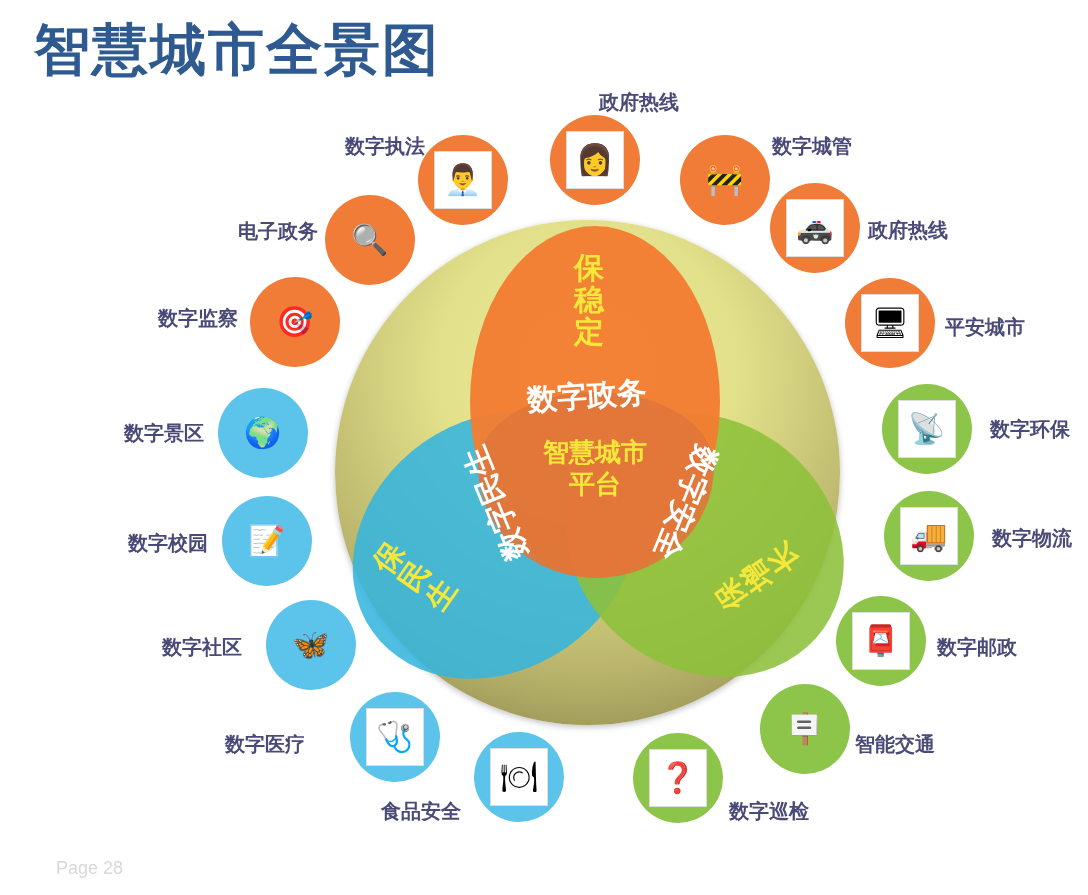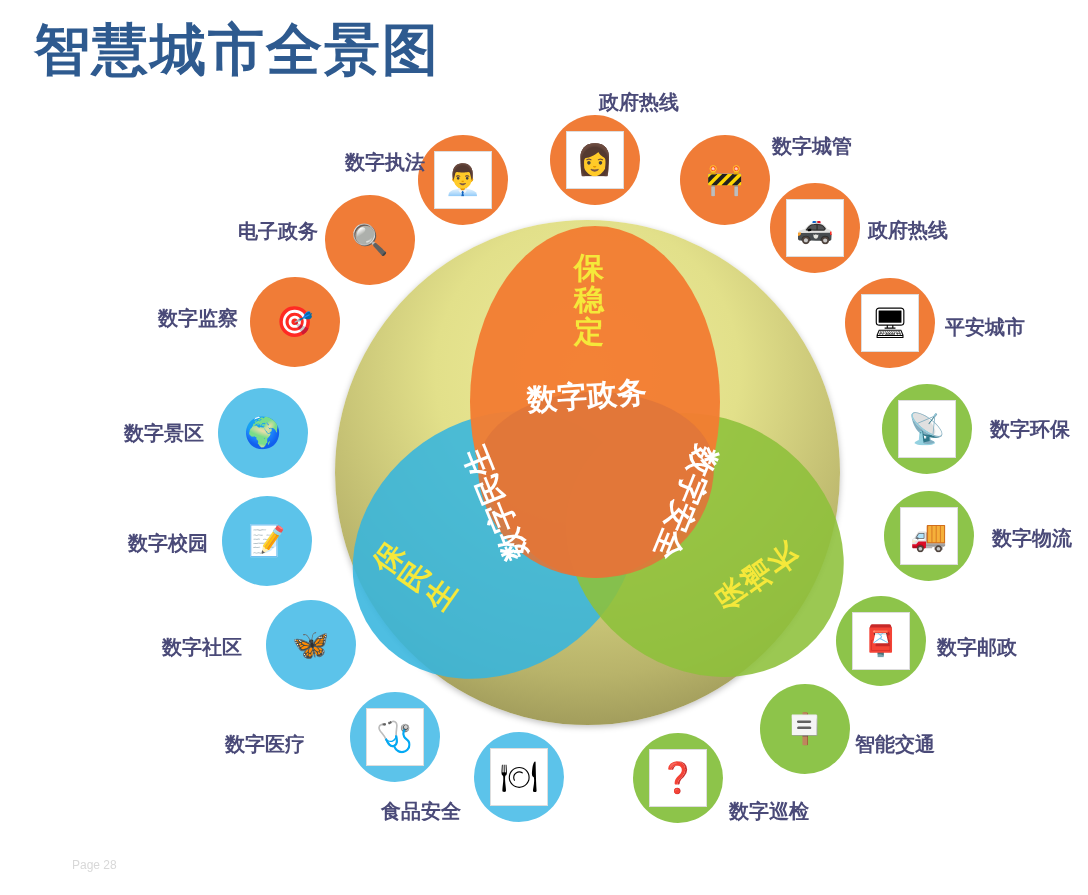--- a/index.html
+++ b/index.html
@@ -1,18 +1,18 @@
 <!DOCTYPE html>
 <html><head>
 <meta charset="utf-8">
 <style>
   html,body{margin:0;padding:0;background:#ffffff;}
   body{width:1088px;height:895px;position:relative;overflow:hidden;font-family:"DejaVu Sans","Liberation Sans",sans-serif;}
   .title{position:absolute;left:34px;top:14px;font-size:56px;font-weight:bold;color:#2e5a8f;letter-spacing:2px;line-height:72px;}
-  .page{position:absolute;left:72px;top:858px;font-size:12px;color:#d8d8d8;font-family:"Liberation Sans",sans-serif;}
+  .page{position:absolute;left:56px;top:858px;font-size:18px;color:#d8d8d8;font-family:"Liberation Sans",sans-serif;}
   .big-circle{position:absolute;left:335px;top:220px;width:505px;height:505px;border-radius:50%;
     background:radial-gradient(circle at 50% 30%, #eeea9a 0%, #e2e08a 35%, #b8b36a 70%, #7f7a45 100%);
     box-shadow:0 2px 6px rgba(0,0,0,0.25);}
   .ellipse{position:absolute;border-radius:50%;}
   .e-orange{left:470px;top:226px;width:250px;height:352px;background:#f27d32;opacity:0.96;}
   .e-blue{left:345px;top:420px;width:300px;height:250px;background:#35b5de;opacity:0.88;transform:rotate(-35deg);}
   .e-green{left:560px;top:420px;width:290px;height:250px;background:#8dc03a;opacity:0.88;transform:rotate(35deg);}
   .e-center{left:478px;top:392px;width:236px;height:186px;border-radius:50% 50% 50% 50% / 40% 40% 60% 60%;background:#e0753a;opacity:0.9;}
   .vtext{position:absolute;color:#f5e83a;font-weight:bold;font-size:30px;line-height:32px;width:34px;text-align:center;}
   .core{position:absolute;left:520px;top:436px;width:150px;text-align:center;color:#f5e83a;font-weight:bold;font-size:26px;line-height:32px;}
@@ -37,26 +37,28 @@
 
 <div class="vtext" style="left:572px;top:252px;text-align:center;">保稳定</div>
 <div class="vtext" style="left:398px;top:528px;transform:rotate(-55deg);transform-origin:center;">保民生</div>
 <div class="vtext" style="left:740px;top:528px;transform:rotate(-125deg);transform-origin:center;">保增长</div>
 
 <div class="arc" style="left:527px;top:376px;transform:rotate(-4deg);">数字政务</div>
 <div class="arc" style="left:436px;top:482px;transform:rotate(-112deg);">数字民生</div>
 <div class="arc" style="left:625px;top:482px;transform:rotate(112deg);">数字安全</div>
 
 <div class="core">
+  <div>智慧城市</div>
+  <div>平台</div>
 </div>
 
 <div class="sat orange" style="left:418px;top:135px;">
     <div class="pic">👨‍💼</div>
   </div>
-<div class="label" style="left:345px;top:149px;">数字执法</div>
+<div class="label" style="left:345px;top:133px;">数字执法</div>
 
 <div class="sat orange" style="left:550px;top:115px;">
     <div class="pic">👩</div>
   </div>
 <div class="label" style="left:555px;top:89px;margin-left:44px;">政府热线</div>
 
 <div class="sat orange" style="left:680px;top:135px;">
     <div class="pic" style="background:transparent;border:none">🚧</div>
   </div>
 <div class="label" style="left:760px;top:133px;padding-left:12px;">数字城管</div>

